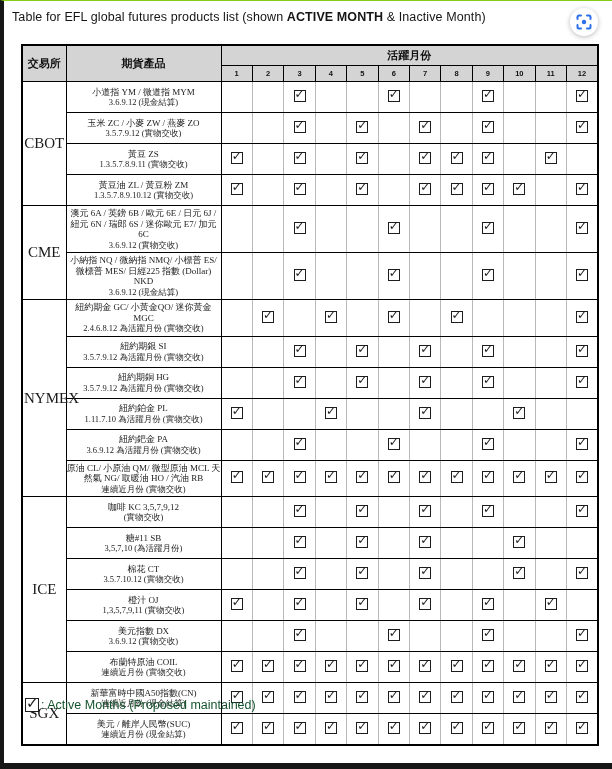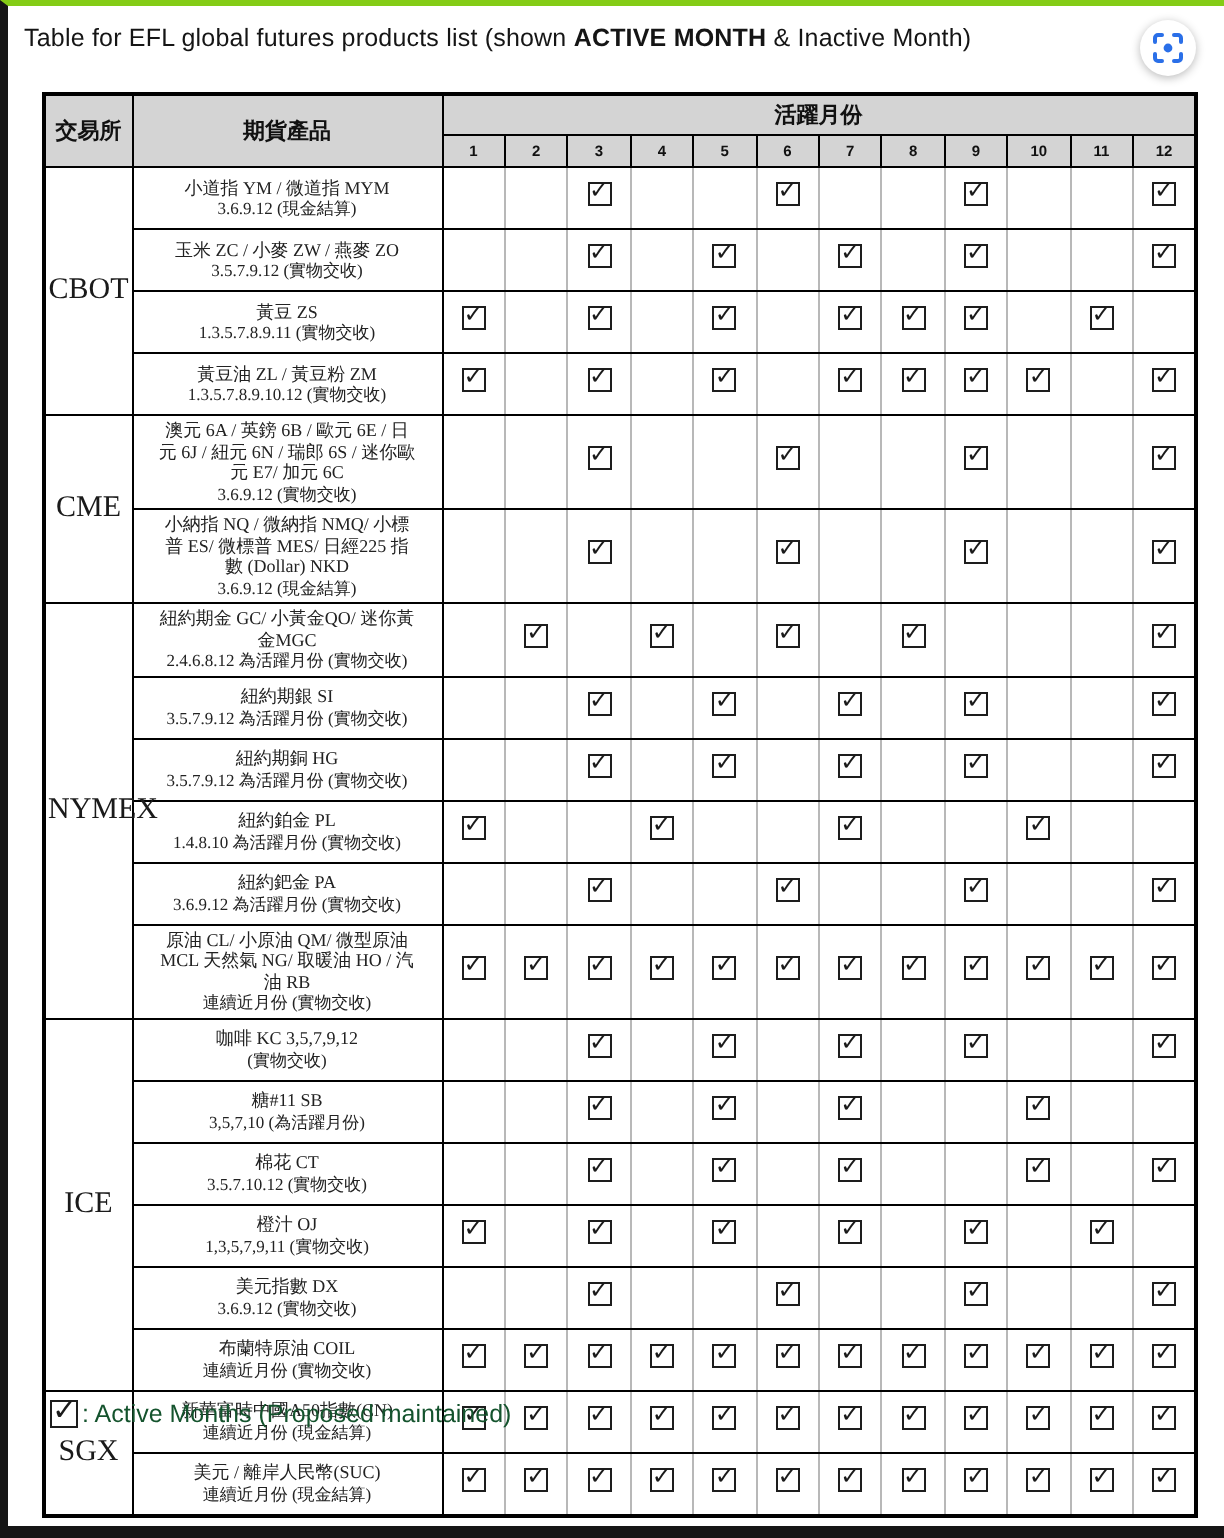--- a/index.html
+++ b/index.html
@@ -2,21 +2,21 @@
 <html><head>
 <meta charset="utf-8">
 <style>
   html,body { margin:0; padding:0; }
   .frame {
     position:relative;
     width:612px; height:769px;
     box-sizing:border-box;
     background:#ffffff;
     border-left:4px solid #161616;
-    border-top:3px solid #84cc16;
+    border-top:1px solid #84cc16;
     border-bottom:6px solid #161616;
     overflow:hidden;
     font-family:"Liberation Sans", sans-serif;
   }
   .title {
     position:absolute; left:8px; top:9px;
     font-size:12.5px; color:#151515; letter-spacing:0.1px;
   }
   .title b { font-weight:bold; }
   .scan-btn {
@@ -44,21 +44,21 @@
     background:#d4d4d4; font-family:"Liberation Sans", sans-serif;
     font-weight:bold; font-size:7.5px; color:#111;
     border:1px solid #000; height:13px; padding:1px;
   }
   td.exchange {
     text-align:center; vertical-align:middle;
     font-size:15px; color:#1a1a1a; font-family:"Liberation Serif", serif;
   }
   td.product {
     text-align:center; vertical-align:middle;
-    padding:2px 12px; height:26px;
+    padding:2px 0; height:26px;
   }
   .p-name  { font-size:9px;  line-height:10.5px; color:#222; }
   .p-detail{ font-size:8.5px; line-height:10.5px; color:#222; }
   td.month {
     border-left:1px solid #b8b8b8; border-right:1px solid #b8b8b8;
     border-top:1px solid #000; border-bottom:1px solid #000;
     text-align:center; vertical-align:middle; padding:0;
   }
   .cb {
     display:inline-block; width:10px; height:10px;
@@ -296,21 +296,21 @@
           <td class="month"><span class="cb"></span></td>
           <td class="month"></td>
           <td class="month"><span class="cb"></span></td>
           <td class="month"></td>
           <td class="month"></td>
           <td class="month"><span class="cb"></span></td>
         </tr>
         <tr>
           <td class="product">
             <div class="p-name">紐約鉑金 PL</div>
-            <div class="p-detail">1.4.8.10 為活躍月份 (實物交收)</div>
+            <div class="p-detail">1.11.7.10 為活躍月份 (實物交收)</div>
           </td>
           <td class="month"><span class="cb"></span></td>
           <td class="month"></td>
           <td class="month"></td>
           <td class="month"><span class="cb"></span></td>
           <td class="month"></td>
           <td class="month"></td>
           <td class="month"><span class="cb"></span></td>
           <td class="month"></td>
           <td class="month"></td>

